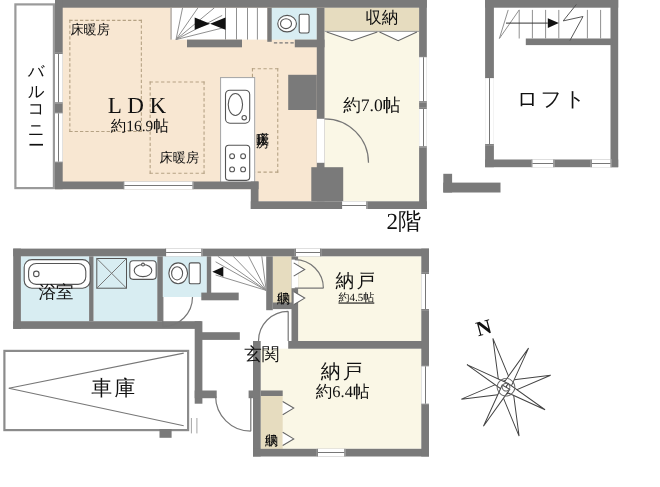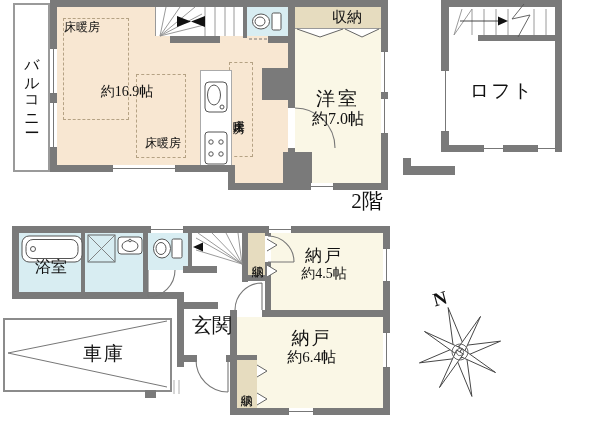--- a/index.html
+++ b/index.html
@@ -238,41 +238,41 @@
       <polygon points="431,323 457.2,354.8 462.8,349.2"></polygon>
       <polygon points="489,381 462.8,349.2 457.2,354.8"></polygon>
       <polygon points="431,381 457.2,349.2 462.8,354.8"></polygon>
       <circle cx="460" cy="352" r="8" fill="none" stroke="#666"></circle>
       <circle cx="460" cy="352" r="3.5" fill="none" stroke="#666"></circle>
     </g>
   </svg>
 
   <div class="lbl" style="left:64px;top:21px;width:60px;font-size:12px;text-align:left;">床暖房</div>
   <div class="lbl" style="left:62px;top:84px;width:130px;">
+    <div style="font-size:21px;letter-spacing:5px;">LDK</div>
     <div style="font-size:14px;">約16.9帖</div>
   </div>
   <div class="lbl" style="left:138px;top:137px;width:50px;font-size:12px;">床暖房</div>
   <div class="lbl vtext" style="left:231px;top:66px;height:90px;font-size:12px;letter-spacing:1px;">床暖房</div>
   <div class="lbl" style="left:304px;top:7px;width:86px;font-size:15px;line-height:21px;">収納</div>
   <div class="lbl" style="left:290px;top:88px;width:96px;">
-    <div style="font-size:19px;letter-spacing:3px;">洋室</div>
     <div style="font-size:16px;">約7.0帖</div>
   </div>
   <div class="lbl" style="left:465px;top:80px;width:74px;font-size:19px;letter-spacing:2px;">ロフト</div>
   <div class="lbl" style="left:337px;top:189px;width:60px;font-size:21px;">2階</div>
 
   <div class="lbl" style="left:24px;top:258px;width:54px;font-size:16px;">浴室</div>
   <div class="lbl vtext" style="left:250px;top:236px;height:40px;font-size:12px;letter-spacing:0;">収納</div>
   <div class="lbl" style="left:267px;top:246px;width:114px;">
     <div style="font-size:17px;letter-spacing:2px;">納戸</div>
-    <div style="font-size:14px;">約4.5帖</div>
+    <div style="font-size:10px;text-decoration:underline;">約4.5帖</div>
   </div>
   <div class="lbl" style="left:240px;top:328px;width:143px;">
     <div style="font-size:18px;letter-spacing:2px;">納戸</div>
     <div style="font-size:15px;">約6.4帖</div>
   </div>
-  <div class="lbl" style="left:184px;top:314px;width:56px;font-size:20px;">玄関</div>
+  <div class="lbl" style="left:184px;top:314px;width:56px;font-size:16px;padding-left:26px;">玄関</div>
   <div class="lbl" style="left:52px;top:343px;width:104px;font-size:19px;letter-spacing:2px;">車庫</div>
   <div class="lbl vtext" style="left:239px;top:364px;height:42px;font-size:12px;letter-spacing:0;">収納</div>
 
   <div class="lbl" style="left:428px;top:288px;width:24px;font-size:19px;font-weight:bold;transform:rotate(-15deg);">N</div>
 
 </div>
 
 </body></html>

